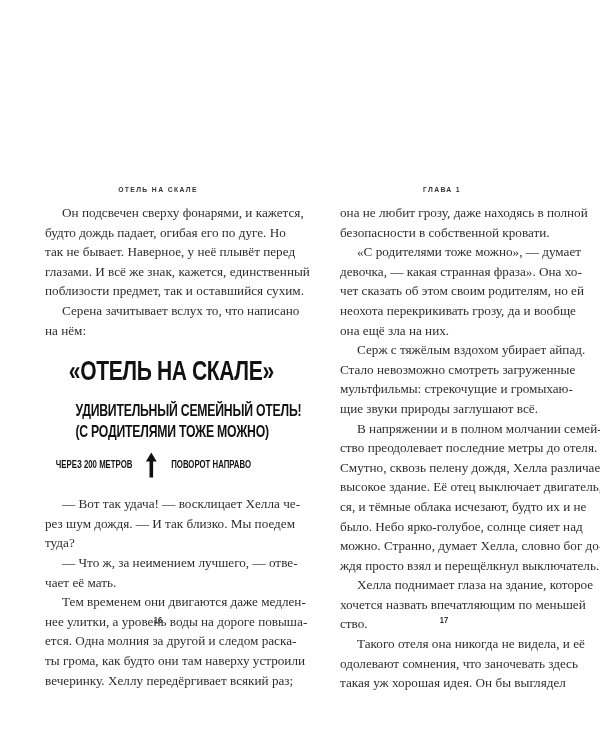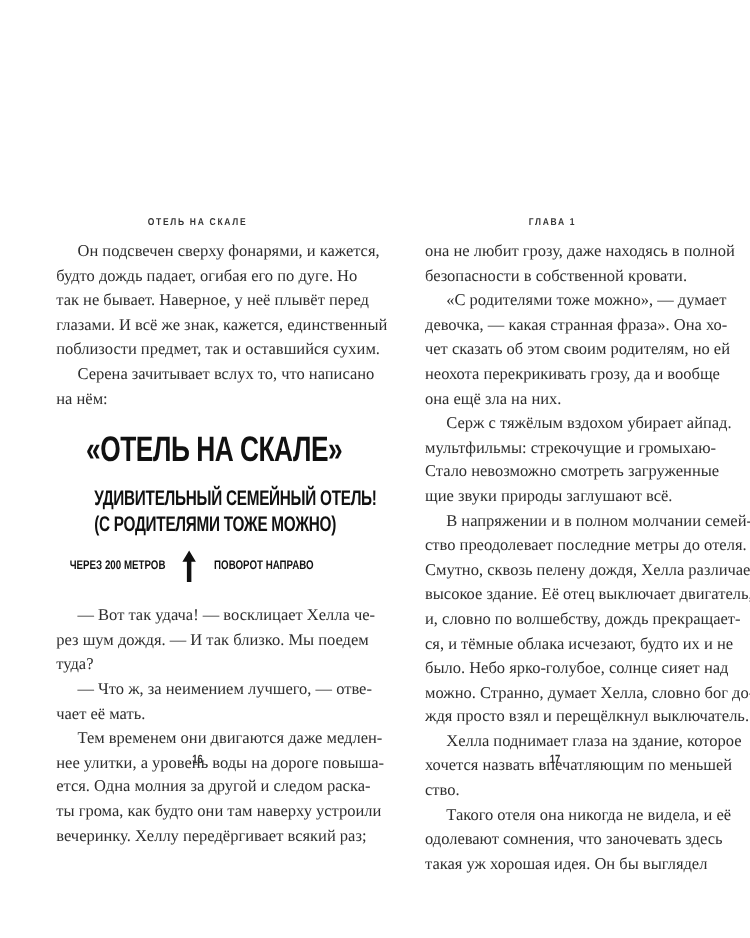--- a/index.html
+++ b/index.html
@@ -10,21 +10,21 @@
     body {
       width: 600px;
       height: 750px;
       position: relative;
       overflow: hidden;
       font-family: "Liberation Serif", "DejaVu Serif", serif;
       color: #2a2a2a;
     }
     .page {
       position: absolute;
-      top: 0;
+      top: 12px;
       height: 530px;
       width: 300px;
     }
     .page.left { left: 0; }
     .page.right { left: 300px; }
 
     .running-head {
       position: absolute;
       top: 173px;
       left: 0;
@@ -176,28 +176,27 @@
 
   <div class="text-block">
     <span class="line">она не любит грозу, даже находясь в полной</span>
     <span class="line last">безопасности в собственной кровати.</span>
     <span class="line indent">«С родителями тоже можно», — думает</span>
     <span class="line">девочка, — какая странная фраза». Она хо-</span>
     <span class="line">чет сказать об этом своим родителям, но ей</span>
     <span class="line">неохота перекрикивать грозу, да и вообще</span>
     <span class="line last">она ещё зла на них.</span>
     <span class="line indent">Серж с тяжёлым вздохом убирает айпад.</span>
+    <span class="line">Стало невозможно смотреть загруженные</span>
     <span class="line">мультфильмы: стрекочущие и громыхаю-</span>
-    <span class="line">Стало невозможно смотреть загруженные</span>
     <span class="line last">щие звуки природы заглушают всё.</span>
     <span class="line indent">В напряжении и в полном молчании семей-</span>
     <span class="line">ство преодолевает последние метры до отеля.</span>
     <span class="line">Смутно, сквозь пелену дождя, Хелла различает</span>
     <span class="line">высокое здание. Её отец выключает двигатель,</span>
-    <span class="line">и, словно по волшебству, дождь прекращает-</span>
     <span class="line">ся, и тёмные облака исчезают, будто их и не</span>
     <span class="line">было. Небо ярко-голубое, солнце сияет над</span>
     <span class="line">можно. Странно, думает Хелла, словно бог до-</span>
     <span class="line last">ждя просто взял и перещёлкнул выключатель.</span>
     <span class="line indent">Хелла поднимает глаза на здание, которое</span>
     <span class="line">хочется назвать впечатляющим по меньшей</span>
     <span class="line last">ство.</span>
     <span class="line indent">Такого отеля она никогда не видела, и её</span>
     <span class="line">одолевают сомнения, что заночевать здесь</span>
     <span class="line">такая уж хорошая идея. Он бы выглядел</span>

